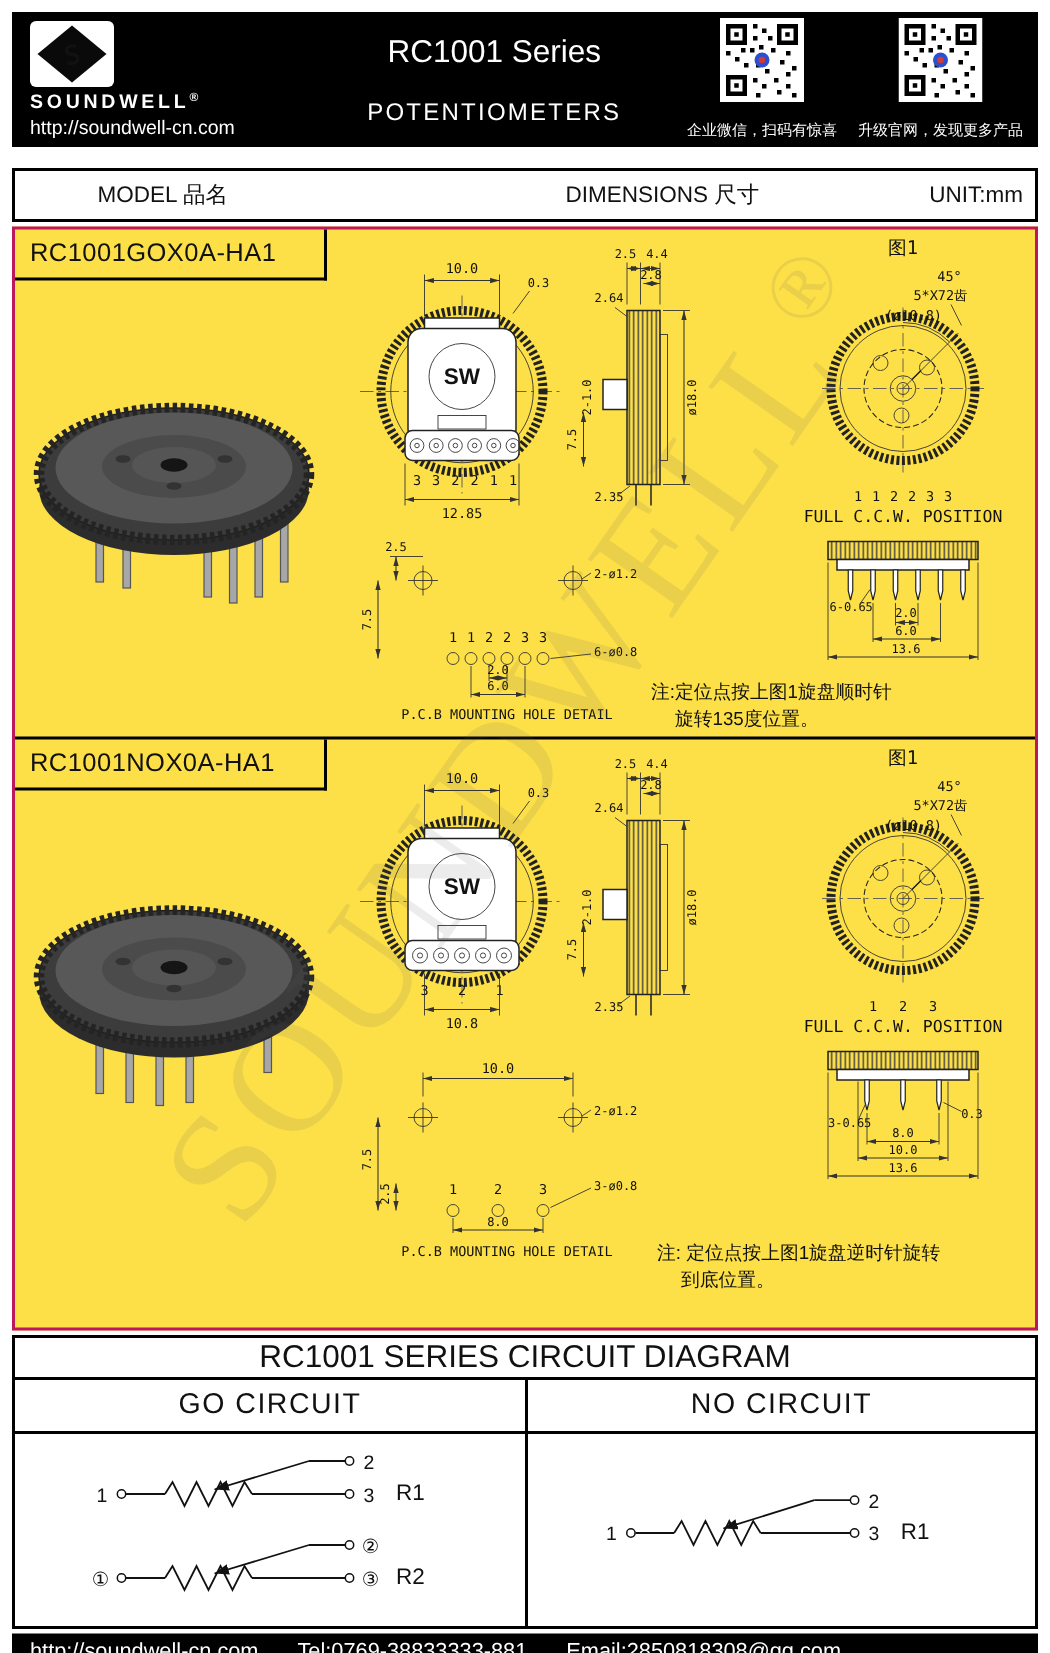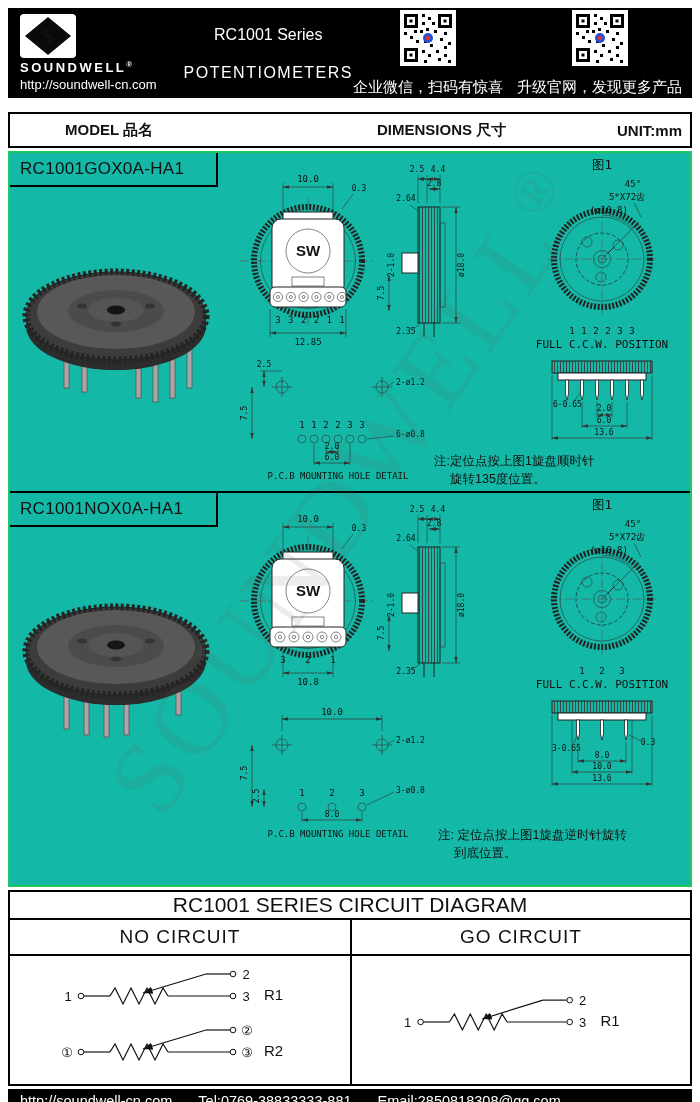--- a/index.html
+++ b/index.html
@@ -7,29 +7,29 @@
 body{background:#fff;font-family:"Liberation Sans",sans-serif;color:#111;position:relative;overflow:hidden}
 .page{position:absolute;inset:0;padding:8px}
 .watermark{position:absolute;left:-80px;top:430px;width:860px;text-align:center;font-size:105px;font-family:"Liberation Serif",serif;letter-spacing:6px;color:rgba(100,100,100,.12);transform:rotate(-55deg);z-index:9;pointer-events:none;white-space:nowrap}
 .watermark .reg{font-size:60px;vertical-align:super}
 .topbar{height:90px;background:#000;color:#fff;display:flex;align-items:center;padding:0 8px;position:relative;z-index:1}
 .brand{width:185px;display:flex;flex-direction:column;align-items:flex-start;gap:2px;padding-left:4px}
 .brandname{font-size:13px;font-weight:bold;letter-spacing:2.5px}
 .brandname .reg{font-size:8px;vertical-align:super;letter-spacing:0}
 .brandurl{font-size:13px}
 .titleblock{flex:1;text-align:center;padding-top:2px}
-.seriestitle{font-size:16px}
+.seriestitle{font-size:21px}
 .seriessub{font-size:16px;letter-spacing:1.5px;margin-top:20px}
 .qrblock{display:flex;gap:14px;padding-right:2px}
 .qritem{display:flex;flex-direction:column;align-items:center}
-.qrcap{font-size:15px;margin-top:12px;white-space:nowrap}
+.qrcap{font-size:10px;margin-top:12px;white-space:nowrap}
 .modelbar{height:36px;border:2px solid #000;margin-top:14px;position:relative;z-index:1;background:#fff}
-.modelbar span{position:absolute;top:50%;transform:translateY(-50%);font-size:15px;font-weight:bold}
+.modelbar span{position:absolute;top:50%;transform:translateY(-50%);font-size:15px;font-weight:normal}
 .mb1{left:55px}.mb2{left:367px}.mb3{right:8px}
-.maintable{border:2px solid #22c55e;margin-top:3px;position:relative;z-index:1;background:#14b8a6}
+.maintable{border:2px solid #be185d;margin-top:3px;position:relative;z-index:1;background:#fde047}
 .prow{position:relative;height:338px}
 .prow.r2{height:394px;border-top:2px solid #000}
 .modelcell{position:absolute;left:0;top:0;width:208px;height:34px;border-right:2px solid #000;border-bottom:2px solid #000;display:flex;align-items:center;padding-left:10px;font-size:17px;letter-spacing:.3px}
 .photo{position:absolute}
 .draw{position:absolute;left:210px;top:0}
 .circuit{border:2px solid #000;margin-top:3px;position:relative;z-index:1;background:#fff}
 .ctitle{height:28px;border-bottom:2px solid #000;display:flex;align-items:center;justify-content:center;font-size:21px}
 .cheads{display:grid;grid-template-columns:1fr 1fr;border-bottom:2px solid #000}
 .chead{height:34px;display:flex;align-items:center;justify-content:center;font-size:19px;letter-spacing:1px}
 .chead+.chead{border-left:2px solid #000}
@@ -540,22 +540,22 @@
 
         <text class="note" x="218" y="346">注: 定位点按上图1旋盘逆时针旋转</text>
         <text class="note" x="234" y="364">到底位置。</text>
       </svg>
     </div>
   </div>
 
   <div class="circuit">
     <div class="ctitle">RC1001 SERIES CIRCUIT DIAGRAM</div>
     <div class="cheads">
+      <div class="chead">GO  CIRCUIT</div>
       <div class="chead">NO  CIRCUIT</div>
-      <div class="chead">GO  CIRCUIT</div>
     </div>
     <div class="cbody">
       <div class="ccol">
         <svg width="100%" height="128" viewBox="0 0 340 128">
           <g>
             <text class="ct" x="58" y="45">1</text>
             <circle class="term" cx="71" cy="40" r="2.8"></circle>
             <line class="w" x1="74" y1="40" x2="100" y2="40"></line>
             <path class="w" d="M100,40 l5,-8 8,16 8,-16 8,16 8,-16 8,16 8,-16 5,8"></path>
             <line class="w" x1="158" y1="40" x2="220" y2="40"></line>

